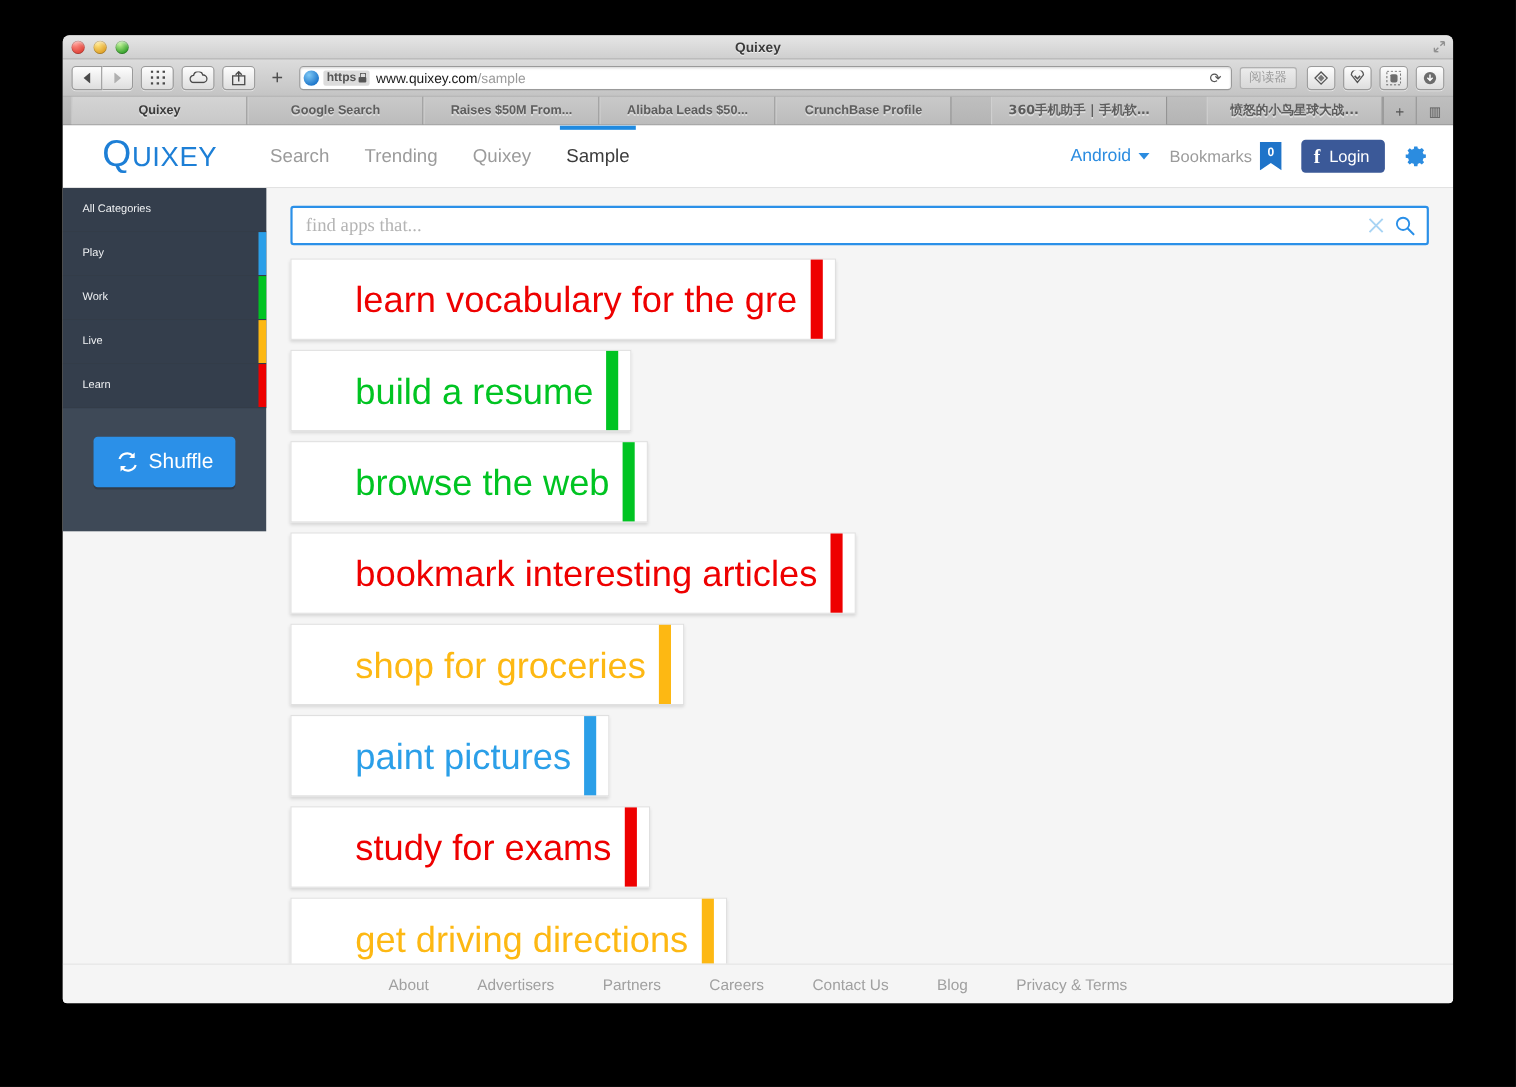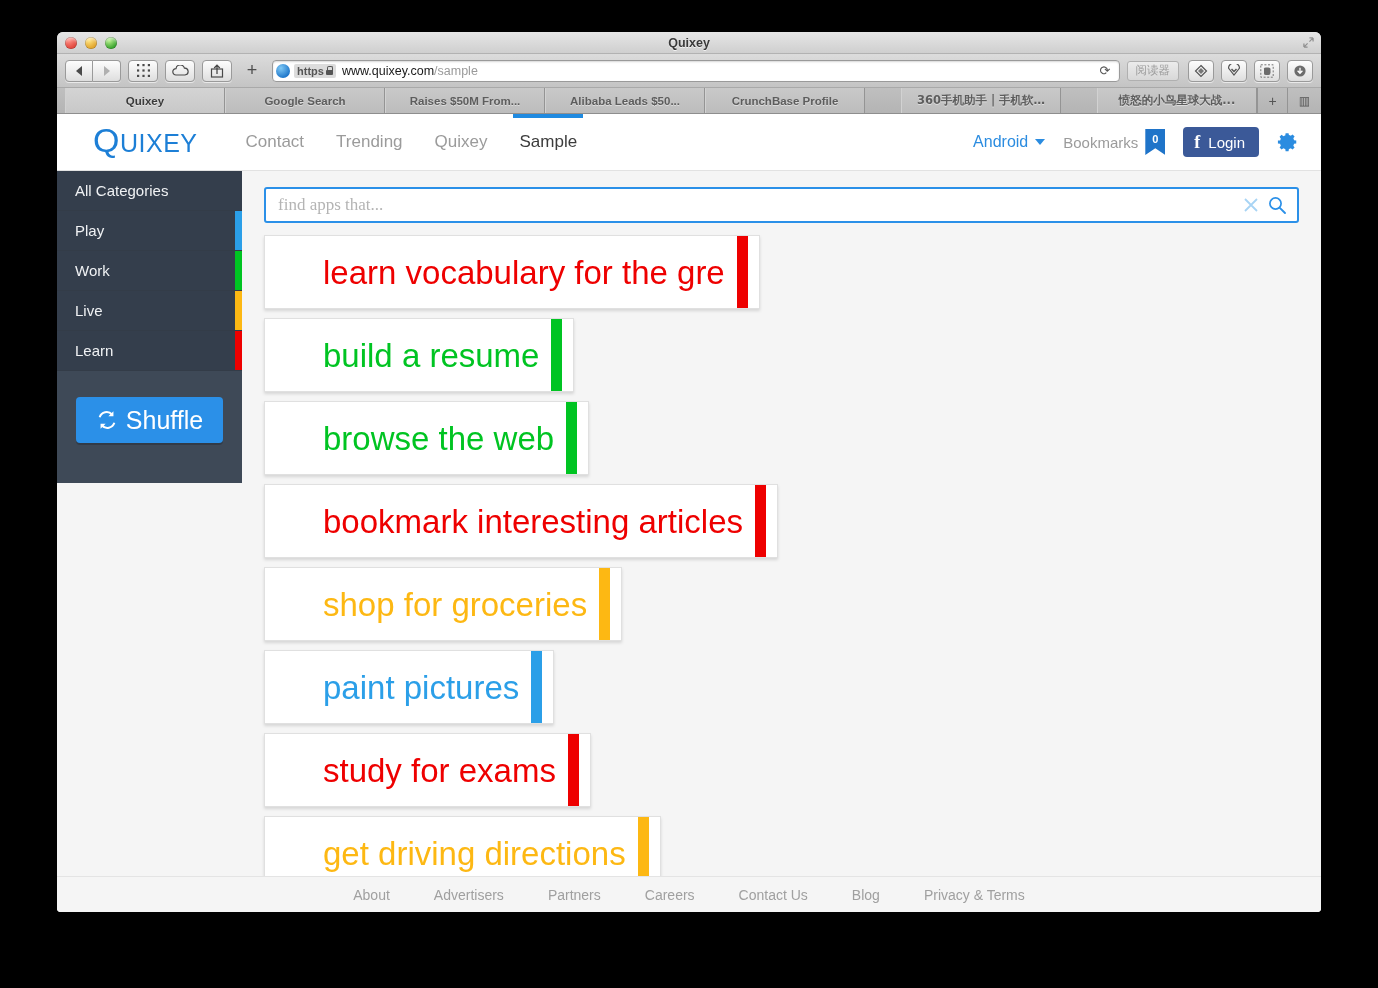--- a/index.html
+++ b/index.html
@@ -195,36 +195,36 @@
     width: 185px; flex: none;
     background: #3e4957;
     display: flex; flex-direction: column;
     align-self: flex-start;
     padding-bottom: 40px;
   }
   .cat {
     height: 40px;
     display: flex; align-items: center;
     padding-left: 18px;
-    color: #f0f2f4; font-size: 15px;
+    color: #f0f2f4; font-size: 10px;
     border-bottom: 1px solid #333c48;
     position: relative;
     background: #343e4c;
   }
   .cat:first-child { background: #343e4c; }
   .cat .accent {
     position: absolute; right: 0; top: 0; bottom: 0; width: 7px;
   }
   .shuffle-wrap { padding: 26px 0 0; display: flex; justify-content: center; }
   .shuffle {
     background: #2b90e8; color: #fff;
     border-radius: 4px;
     height: 46px; padding: 0 20px;
     display: flex; align-items: center; gap: 8px;
-    font-size: 25px;
+    font-size: 19px;
     box-shadow: 0 2px 0 rgba(0,0,0,0.18);
   }
   .shuffle-icon { width: 22px; height: 22px; }
 
   .content {
     flex: 1; min-width: 0;
     padding: 16px 22px 0 22px;
     overflow: hidden;
   }
   .searchbar {
@@ -387,21 +387,21 @@
   </div>
 
   <div class="page">
 
     <div class="site-header">
       <div class="logo">
         <span class="cap">Q</span>
           <span class="rest">UIXEY</span>
       </div>
       <div class="nav">
-        <div class="nav-item">Contact</div>
+        <div class="nav-item">Search</div>
         <div class="nav-item">Trending</div>
         <div class="nav-item">Quixey</div>
         <div class="nav-item active">Sample</div>
       </div>
       <div class="header-right">
         <div class="platform">
           <span>Android</span>
           <span class="caret"></span>
         </div>
         <div class="bookmarks">

